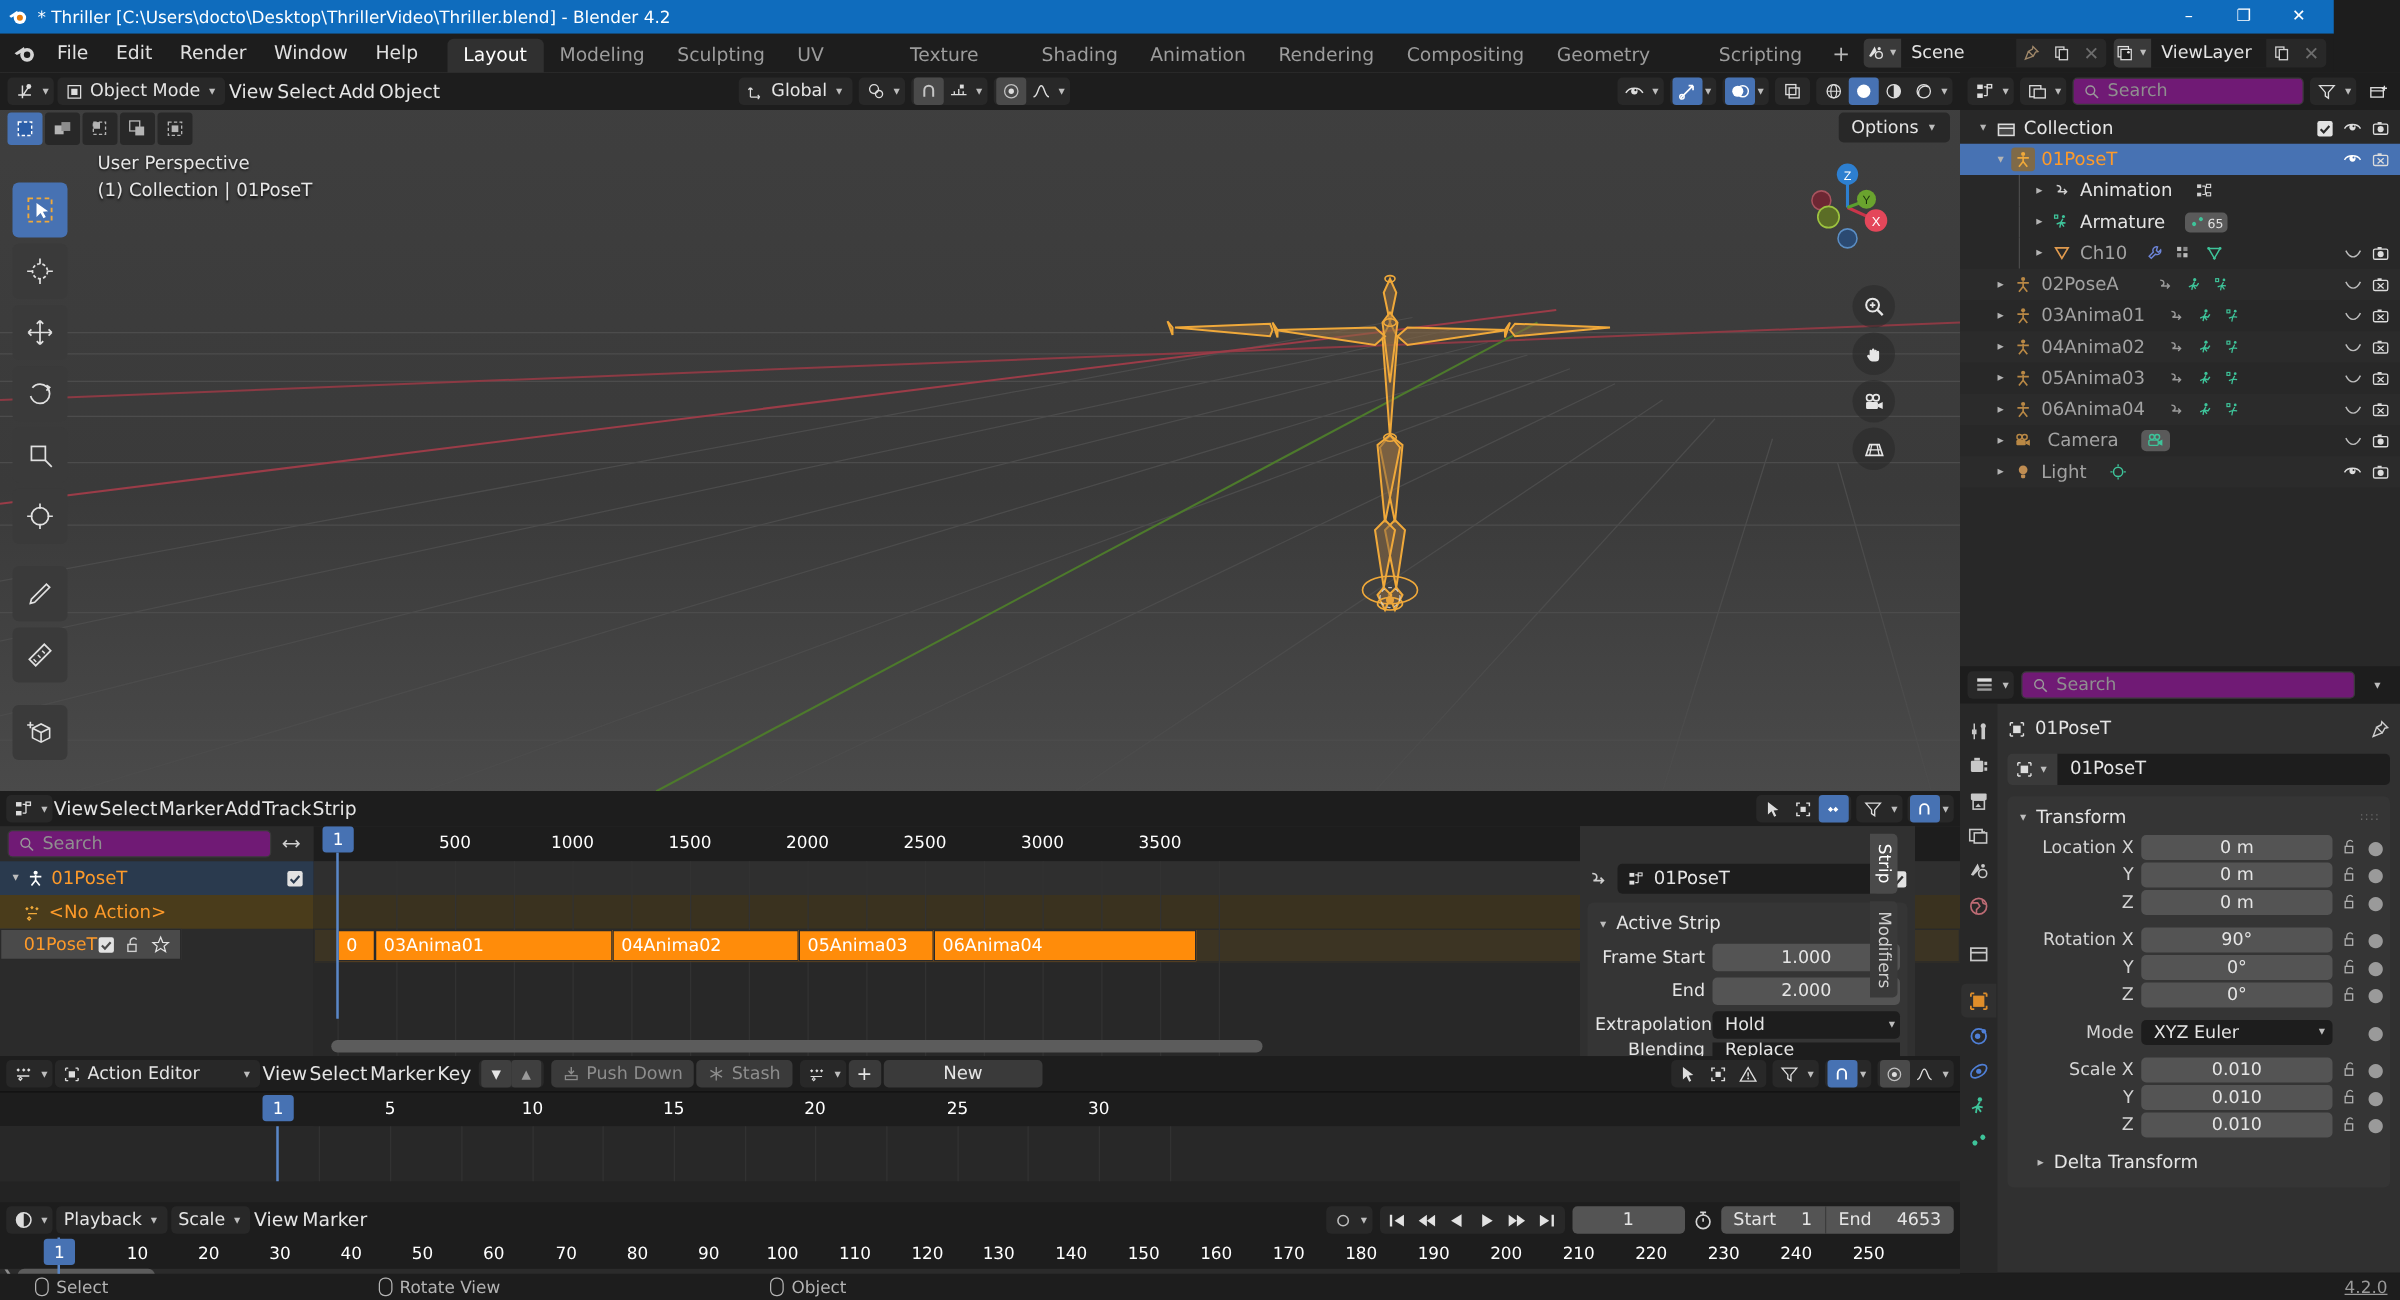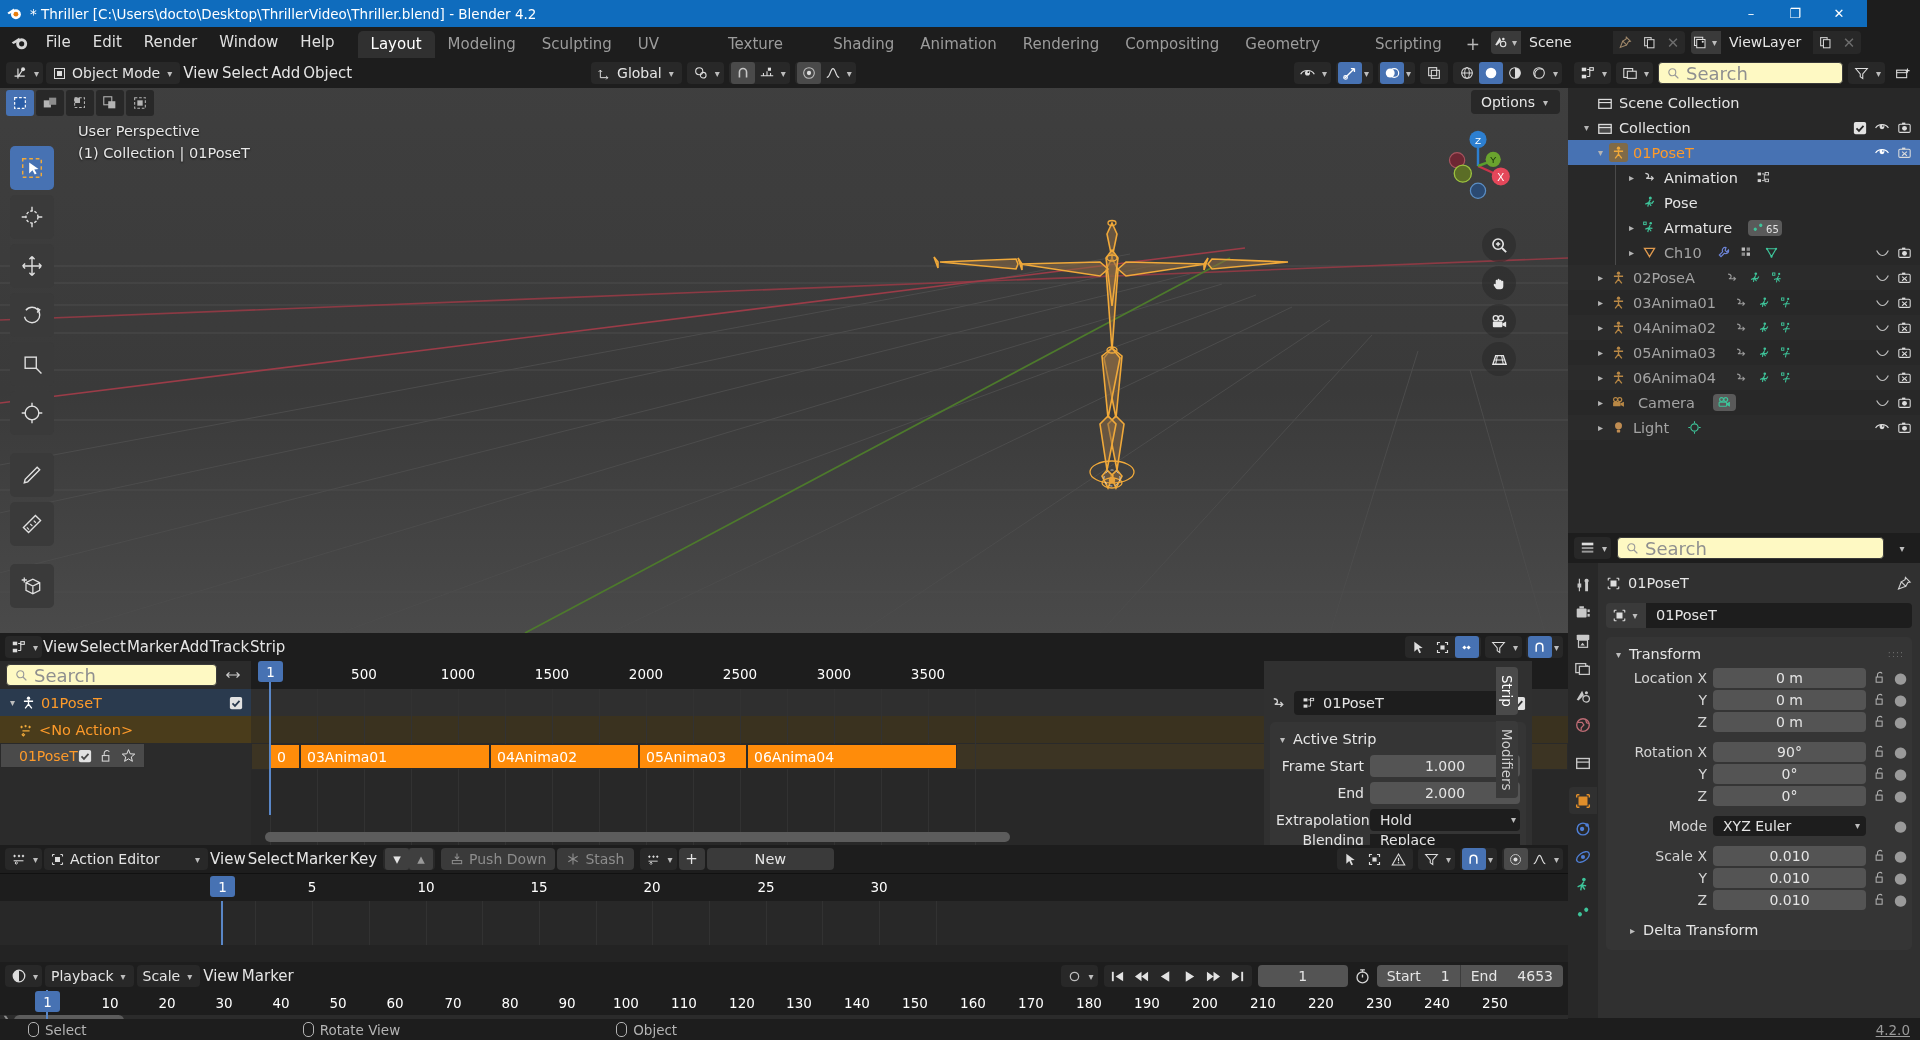--- a/index.html
+++ b/index.html
@@ -59,22 +59,22 @@
   .tool.on{background:#4772b3;}
   .optbtn{position:absolute;right:8px;top:32px;background:#282828;border-radius:4px;height:24px;
     padding:0 10px;display:flex;align-items:center;gap:6px;font-size:14px;z-index:6;}
   .gizmo{position:absolute;right:52px;top:70px;width:76px;height:76px;z-index:6;}
   .navbtns{position:absolute;right:52px;top:170px;display:flex;flex-direction:column;gap:4px;z-index:6;}
   .navb{width:34px;height:34px;border-radius:50%;background:rgba(40,40,40,.55);display:flex;align-items:center;justify-content:center;}
 
   
   #outliner{position:absolute;left:1568px;top:58px;width:352px;height:475px;background:#282828;}
   .ol-head{height:30px;background:#1d1d1d;display:flex;align-items:center;padding:0 6px;gap:5px;}
-  .searchbox{flex:1;display:flex;align-items:center;background:#fef9c3;border:1px solid #3a3a3a;
-    border-radius:4px;height:22px;padding:0 8px;gap:6px;color:#8f8f8f;font-size:18px;}
+  .searchbox{flex:1;display:flex;align-items:center;background:#701a75;border:1px solid #3a3a3a;
+    border-radius:4px;height:22px;padding:0 8px;gap:6px;color:#8f8f8f;font-size:14px;}
   .ol-body{padding-top:2px;font-size:14.5px;}
   .olrow{height:25px;display:flex;align-items:center;padding-right:8px;position:relative;}
   .olrow.sel{background:#4772b3;}
   .olrow.sel .olname{color:#fd9a2a;}
   .olrow.stripe{background:#2b2b2b;}
   .olname{margin-left:5px;white-space:nowrap;}
   .olname.dim{color:#a3a3a3;}
   .olname.active{color:#fd9a2a;}
   .tri{width:17px;display:flex;align-items:center;justify-content:center;color:#b4b4b4;font-size:10px;}
   .olic{width:19px;height:19px;display:flex;align-items:center;justify-content:center;flex:none;}
@@ -662,31 +662,20 @@
       <div class="ibtn">
         <svg width="15" height="15" viewBox="0 0 18 18">
             <rect x="2" y="5" width="12" height="9" fill="none" stroke="#ddd" stroke-width="1.3"></rect>
             <path d="M2 8 h12" stroke="#ddd" stroke-width="1.2"></path>
             <path d="M15 3 v5 M12.5 5.5 h5" stroke="#ddd" stroke-width="1.3"></path>
           </svg>
       </div>
     </div>
     <div class="ol-body">
 
-      <div class="olrow">
-        <div style="width:10px"></div>
-        <div class="tri"></div>
-        <div class="olic">
-          <svg width="16" height="16" viewBox="0 0 18 18">
-              <rect x="2" y="5" width="14" height="10" fill="none" stroke="#dcdcdc" stroke-width="1.4"></rect>
-              <path d="M2 8.5 h14" stroke="#dcdcdc" stroke-width="1.3"></path>
-            </svg>
-        </div>
-        <span class="olname">Scene Collection</span>
-      </div>
 
       <div class="olrow">
         <div style="width:10px"></div>
         <div class="tri">▾</div>
         <div class="olic">
           <svg width="16" height="16" viewBox="0 0 18 18">
               <rect x="2" y="5" width="14" height="10" fill="#4a4a4a" stroke="#dcdcdc" stroke-width="1.4"></rect>
               <path d="M2 8.5 h14" stroke="#dcdcdc" stroke-width="1.3"></path>
             </svg>
         </div>
@@ -757,31 +746,20 @@
           <svg width="15" height="15" viewBox="0 0 18 18">
               <rect x="2" y="3" width="4" height="3.5" fill="#cfcfcf"></rect>
               <rect x="2" y="11" width="4" height="3.5" fill="#cfcfcf"></rect>
               <path d="M7 4.7 h3 M7 12.7 h3 M10 4.7 v8" stroke="#cfcfcf" stroke-width="1.1" fill="none"></path>
               <rect x="11" y="3" width="4" height="3" fill="none" stroke="#cfcfcf" stroke-width="1.1"></rect>
               <rect x="11" y="11" width="4" height="3" fill="none" stroke="#cfcfcf" stroke-width="1.1"></rect>
             </svg>
         </span>
       </div>
 
-      <div class="olrow">
-        <div class="vdash" style="left:47px"></div>
-        <div style="width:72px"></div>
-        <div class="olic">
-          <svg width="15" height="15" viewBox="0 0 18 18">
-              <circle cx="10" cy="3.5" r="1.8" fill="#3ec49a"></circle>
-              <path d="M10 5.5 L8 9 L4 11 M8 9 L12 10 L14 7 M8 9 L7 14 M8 9 L11 13" stroke="#3ec49a" stroke-width="1.5" fill="none"></path>
-            </svg>
-        </div>
-        <span class="olname">Pose</span>
-      </div>
 
       <div class="olrow">
         <div class="vdash" style="left:47px"></div>
         <div style="width:55px"></div>
         <div class="tri">▸</div>
         <div class="olic">
           <svg width="15" height="15" viewBox="0 0 18 18">
               <rect x="2" y="2.5" width="3" height="3" fill="none" stroke="#3ec49a" stroke-width="1.2"></rect>
               <circle cx="10.5" cy="3.8" r="1.5" fill="#3ec49a"></circle>
               <path d="M10 6 L8 9.5 L4 11 M8 9.5 L12.5 10 M8 9.5 L7 14.5 M8 9.5 L11 13.5" stroke="#3ec49a" stroke-width="1.4" fill="none"></path>

